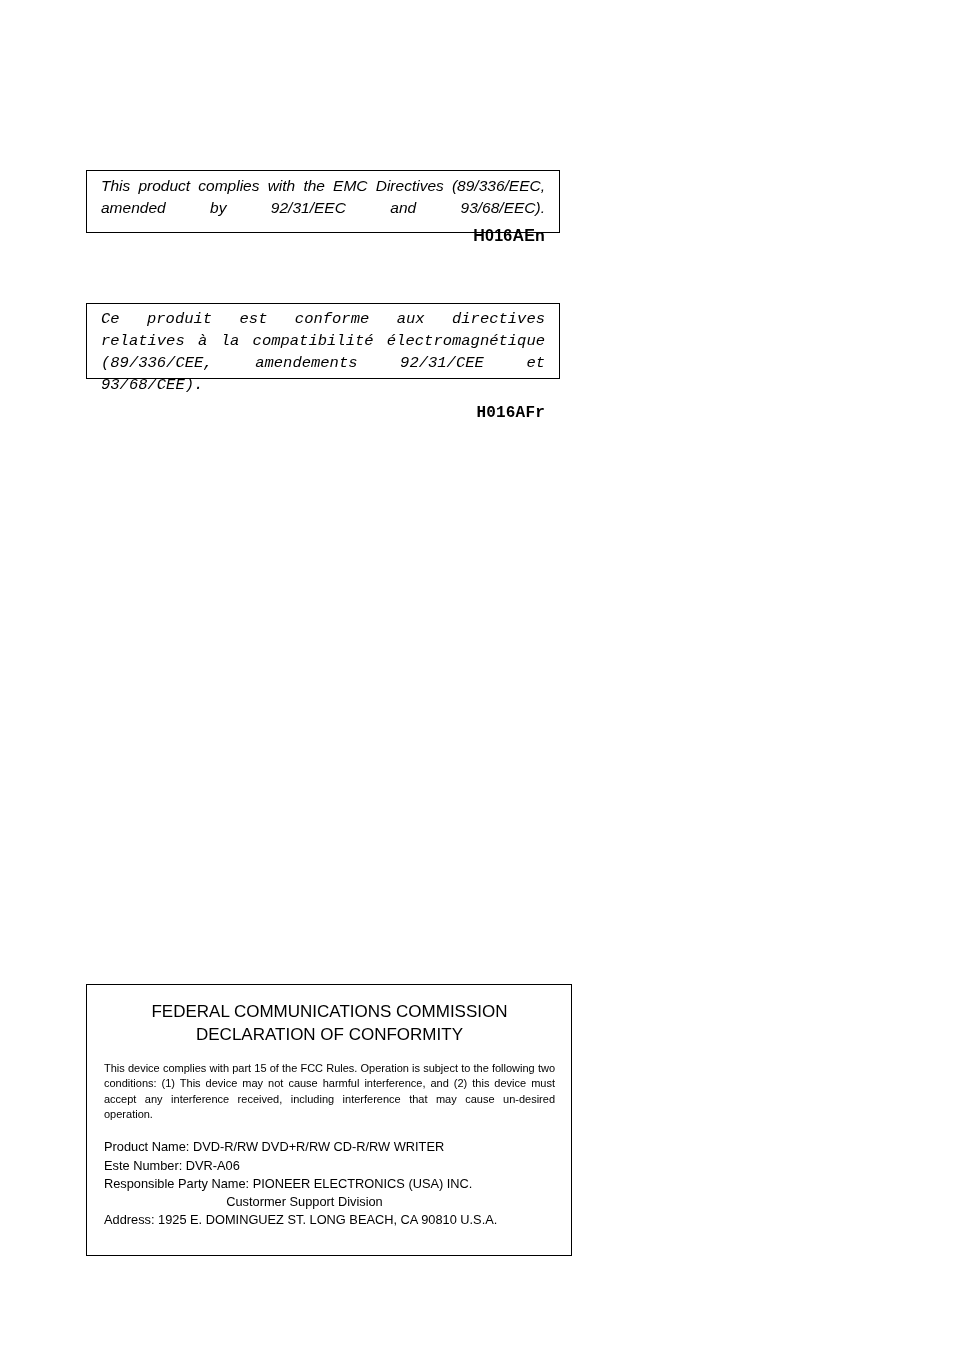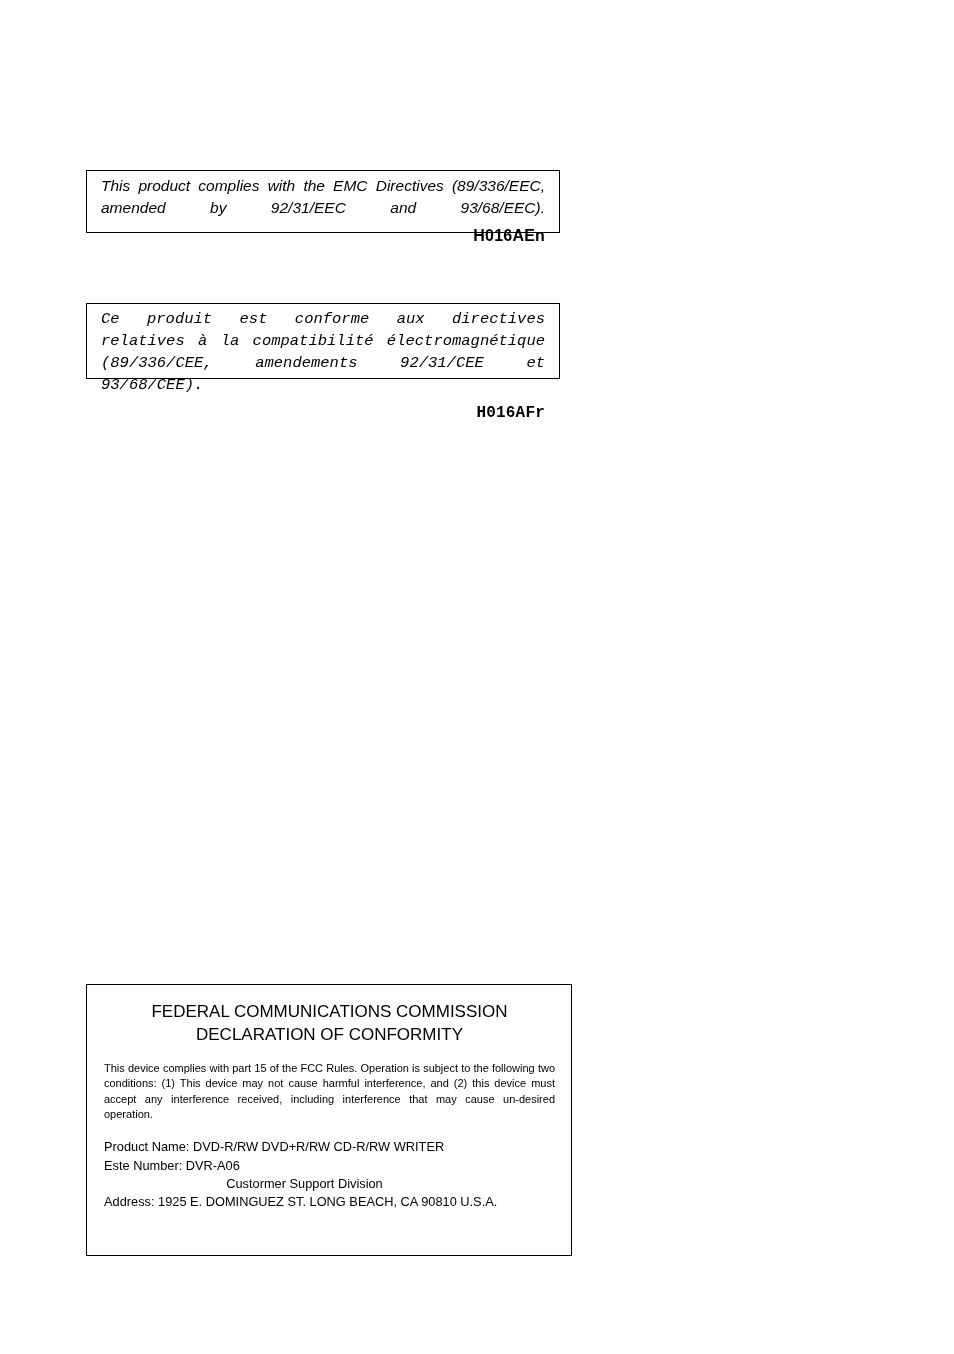--- a/index.html
+++ b/index.html
@@ -129,18 +129,19 @@
 
   <div id="fcc-box">
     <div class="fcc-title">
       <div>FEDERAL COMMUNICATIONS COMMISSION</div>
       <div>DECLARATION OF CONFORMITY</div>
     </div>
     <p class="fcc-body">This device complies with part 15 of the FCC Rules. Operation is subject to the following two conditions: (1) This device may not cause harmful interference, and (2) this device must accept any interference received, including interference that may cause un-desired operation.</p>
     <div class="fcc-details">
       <div>Product Name: DVD-R/RW DVD+R/RW CD-R/RW WRITER</div>
       <div>Este Number: DVR-A06</div>
+      <div>Responsible Party Name: PIONEER ELECTRONICS (USA) INC.</div>
       <div class="center-line">Custormer Support Division</div>
       <div>Address: 1925 E. DOMINGUEZ ST. LONG BEACH, CA 90810 U.S.A.</div>
     </div>
   </div>
 
 </div>
 
 </body></html>

